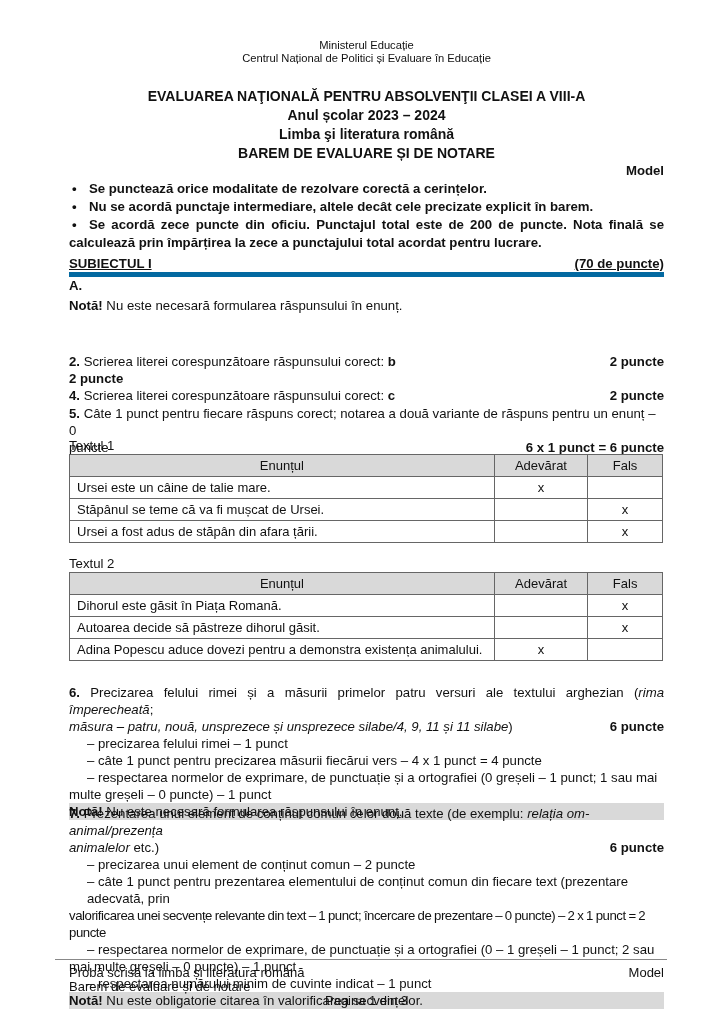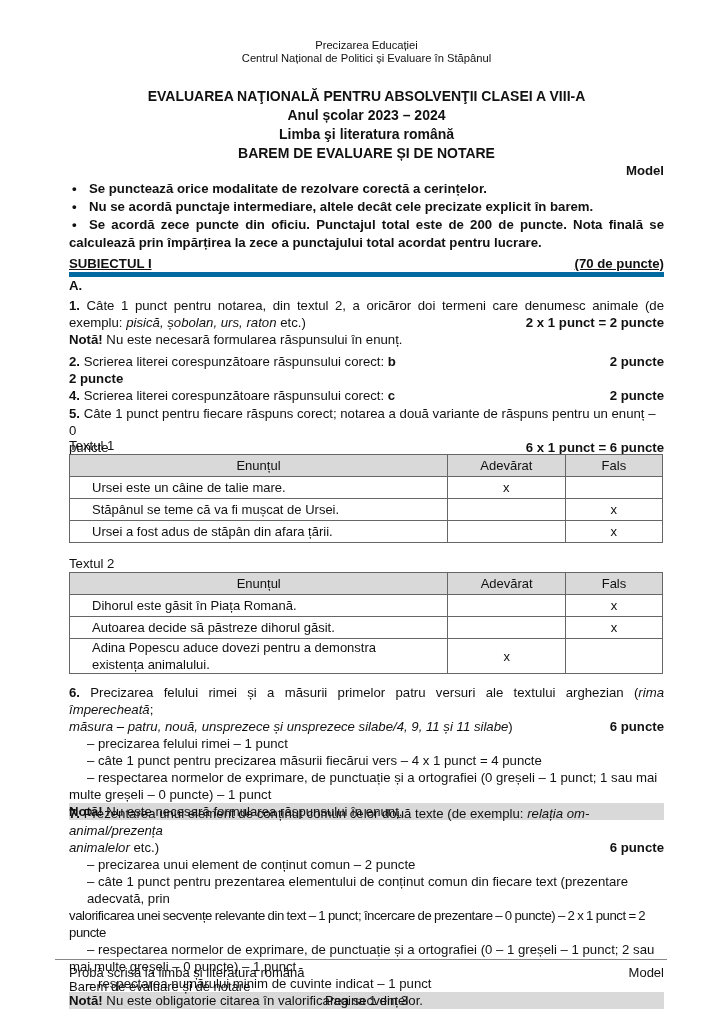--- a/index.html
+++ b/index.html
@@ -21,38 +21,38 @@
     .b { font-weight: bold; }
     .i { font-style: italic; }
     .row { display: flex; justify-content: space-between; }
     #subiect { position: absolute; top: 256px; left: 0; width: 595px; font-weight: bold; }
     #subiect .row { border-bottom: 5px solid #0369a1; line-height: 16px; }
     #subiect .row span { text-decoration: underline; }
     #sectionA { line-height: 17px; }
     .block { position: absolute; left: 0; width: 595px; line-height: 17px; }
     .just { text-align: justify; }
     table.tf { border-collapse: collapse; width: 594px; font-size: 13px; }
-    table.tf th, table.tf td { border: 1px solid #666; padding: 0 22px; height: 21px; margin-top: 16px; }
+    table.tf th, table.tf td { border: 1px solid #666; padding: 0 7px; height: 21px; margin-top: 16px; }
     table.tf th { background: #d9d9d9; font-weight: normal; text-align: center; }
     table.tf td.c { text-align: center; }
     .col1 { width: 432px; } .col2 { width: 80px; } .col3 { width: 62px; }
     .indent { padding-left: 18px; }
     .note { background: #d9d9d9; }
     #footer-line { position: absolute; top: 959px; left: 55px; width: 612px; border-top: 1px solid #888; }
     #footer { position: absolute; top: 966px; left: 0; width: 595px; font-size: 13px; line-height: 14px; }
     .compressed { letter-spacing: -0.45px; word-spacing: -0.5px; }
   </style>
 </head>
 <body>
 
 <div class="page">
 
   <div id="ministry" class="center hdr-small">
-    <div>Precizarea Educației</div>
-    <div>Centrul Național de Politici și Evaluare în Stăpânul</div>
+    <div>Ministerul Educație</div>
+    <div>Centrul Național de Politici și Evaluare în Educație</div>
   </div>
 
   <div id="title-block" class="center">
     <div>EVALUAREA NAŢIONALĂ PENTRU ABSOLVENŢII CLASEI A VIII-A</div>
     <div>Anul școlar 2023 – 2024</div>
     <div>Limba şi literatura română</div>
     <div>BAREM DE EVALUARE ȘI DE NOTARE</div>
   </div>
   <div id="model-top">Model</div>
 
@@ -74,24 +74,20 @@
 
   <div id="subiect">
     <div class="row">
       <span>SUBIECTUL I</span>
       <span>(70 de puncte)</span>
     </div>
     <div id="sectionA">A.</div>
   </div>
 
   <div class="block" style="top:297px;">
-    <div class="just">
-      <span class="b">1.</span><span> Câte 1 punct pentru notarea, din textul 2, a oricăror doi termeni care denumesc animale (de exemplu: </span><span class="i">pisică, șobolan, urs, raton</span><span> etc.)</span>
-      <span class="b" style="float:right">2 x 1 punct = 2 puncte</span>
-    </div>
     <div><span class="b">Notă!</span><span> Nu este necesară formularea răspunsului în enunț.</span></div>
   </div>
 
   <div class="block" style="top:353px;">
     <div class="row">
       <span><span class="b">2.</span><span> Scrierea literei corespunzătoare răspunsului corect: </span><span class="b">b</span></span>
       <span class="b">2 puncte</span>
     </div>
     <div class="row">
       <span class="b">2 puncte</span>

